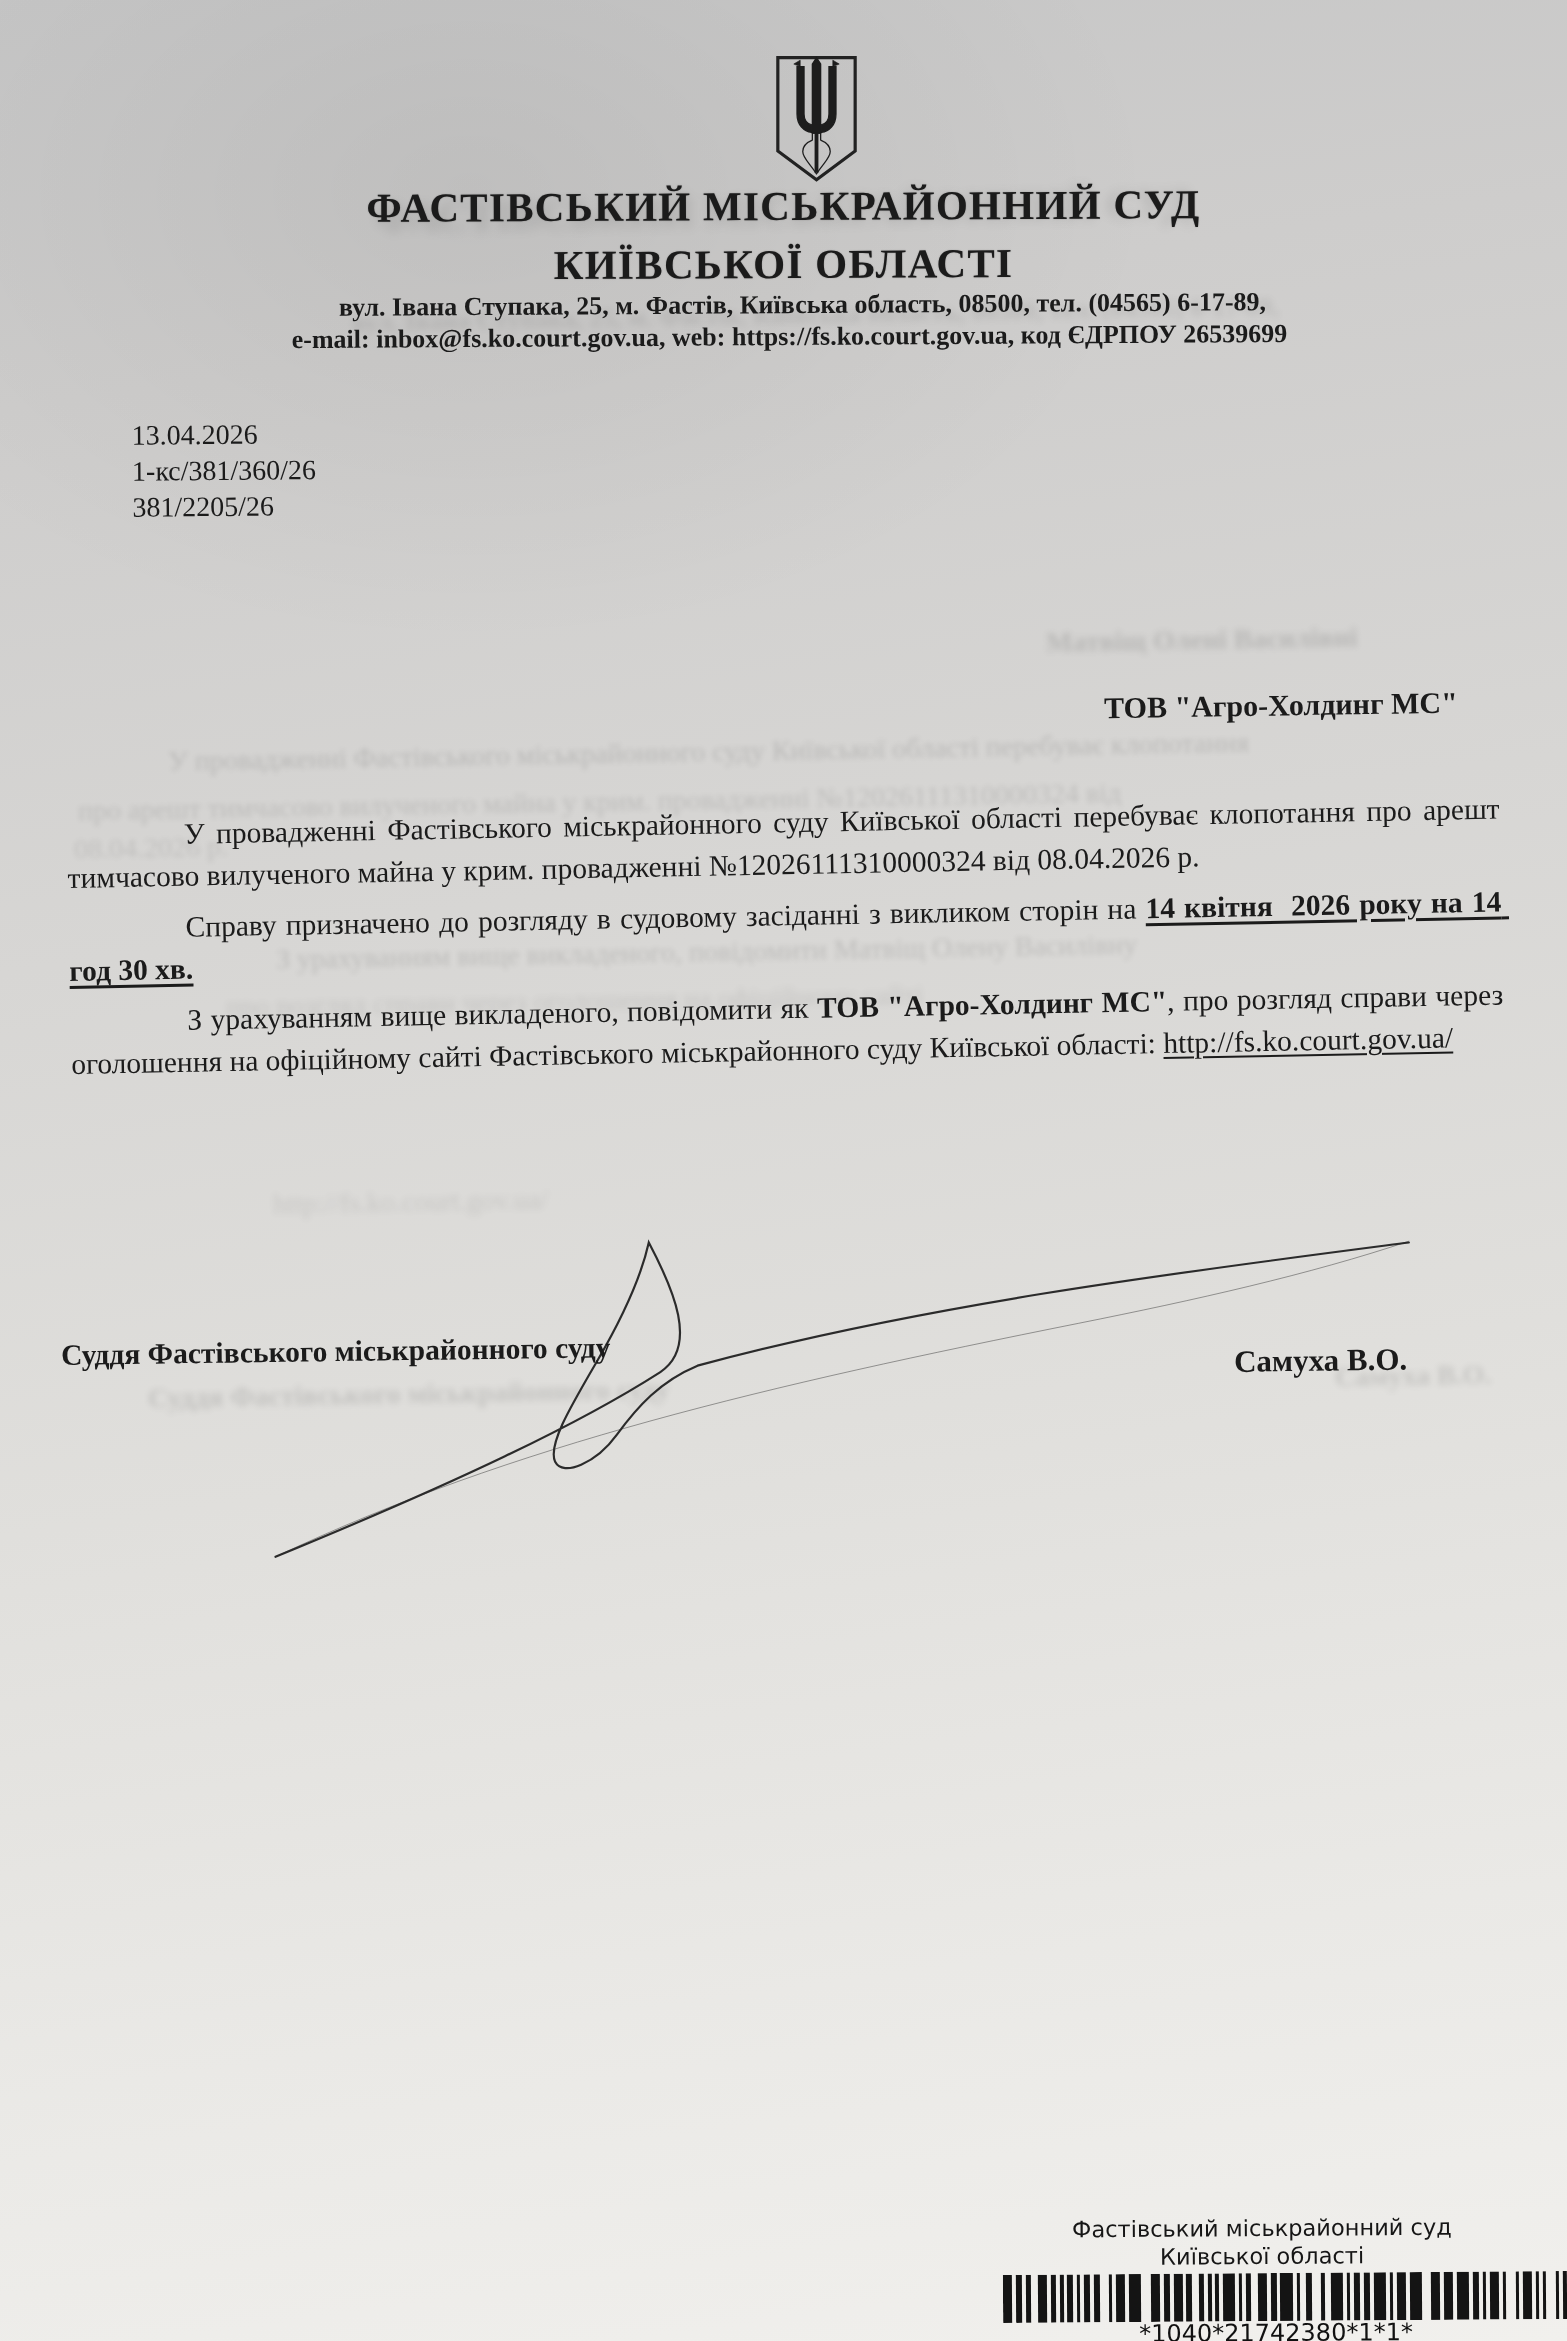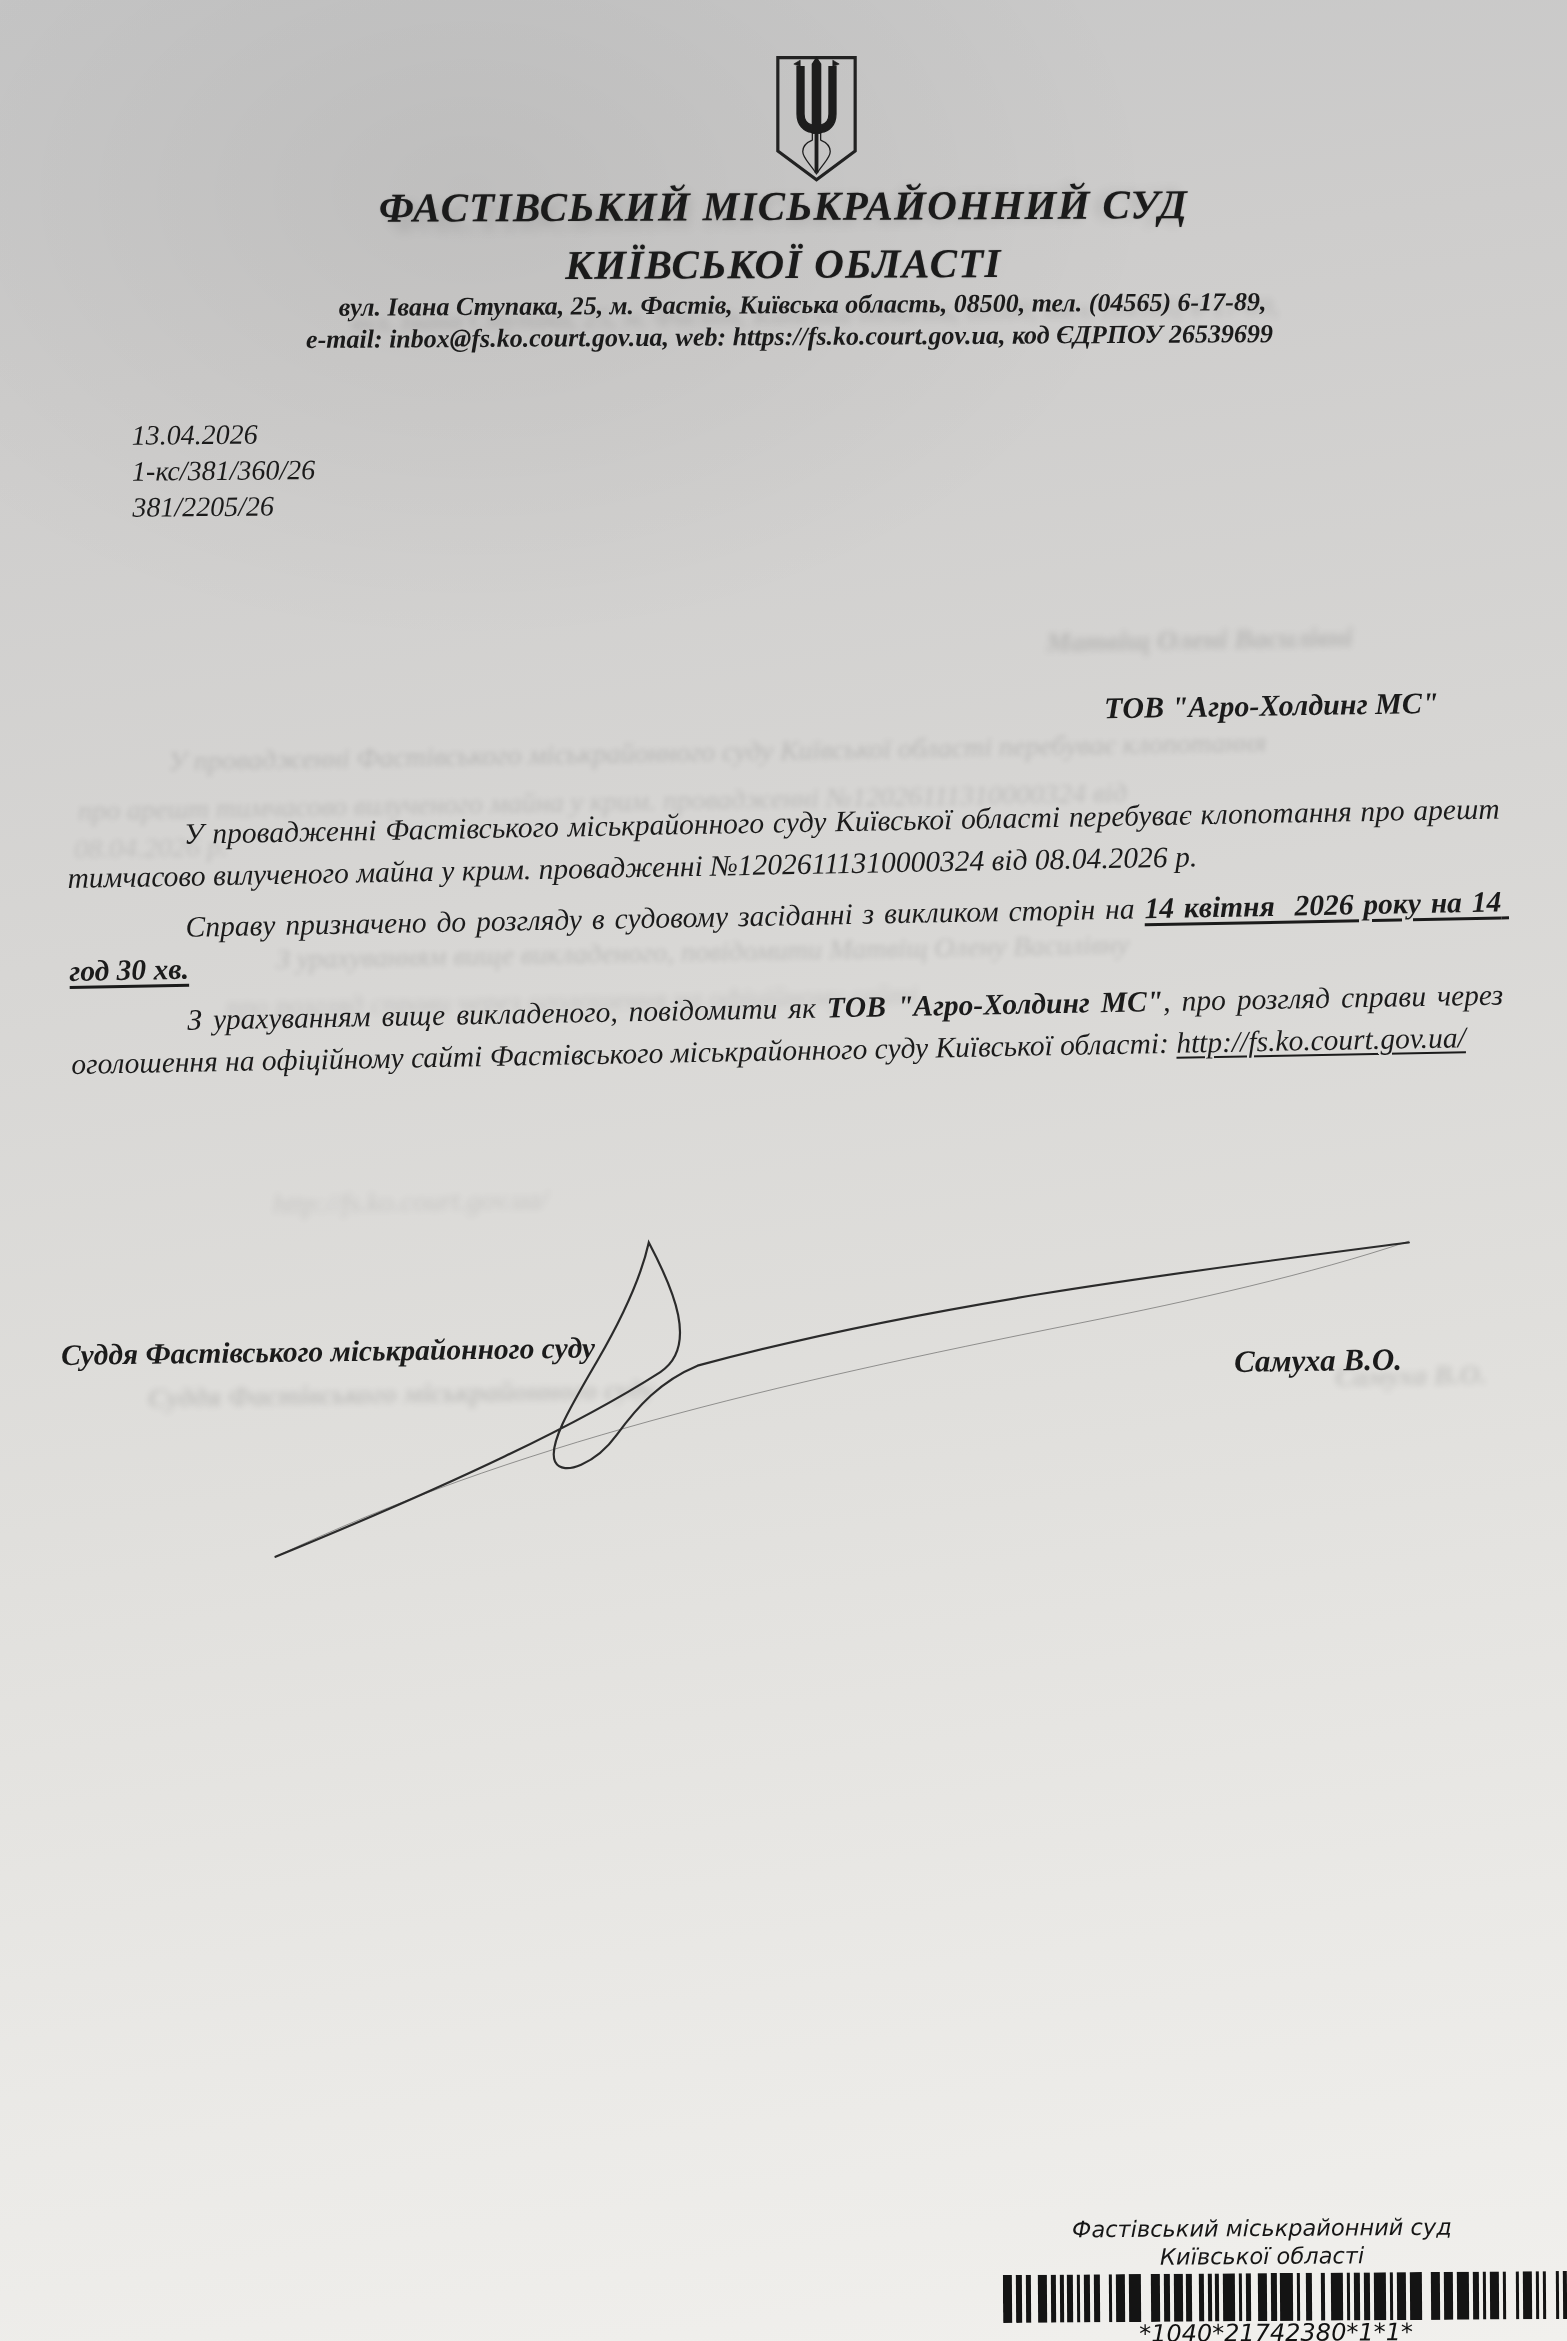--- a/index.html
+++ b/index.html
@@ -7,21 +7,20 @@
   #page {
     position: relative;
     width: 1567px;
     height: 2342px;
     overflow: hidden;
     font-family: "Liberation Serif", serif;
     color: #1b1b1b;
     background:
       radial-gradient(ellipse 1156px 770px at 30% 8%, rgba(0,0,0,0.06), rgba(0,0,0,0) 60%),
       linear-gradient(172deg, #c6c6c6 0%, #cecdcc 16%, #d7d6d4 38%, #e0dfdc 60%, #eae9e6 82%, #f1f0ed 100%);
-    font-style: italic;
   }
   .abs { position: absolute; }
 
   
   #emblem { left: 774px; top: 55px; width: 85px; height: 128px; }
   #emblem svg { width: 100%; height: 100%; }
 
   
   #court-name-1 {
     left: 0; top: 182px; width: 1567px; text-align: center;

